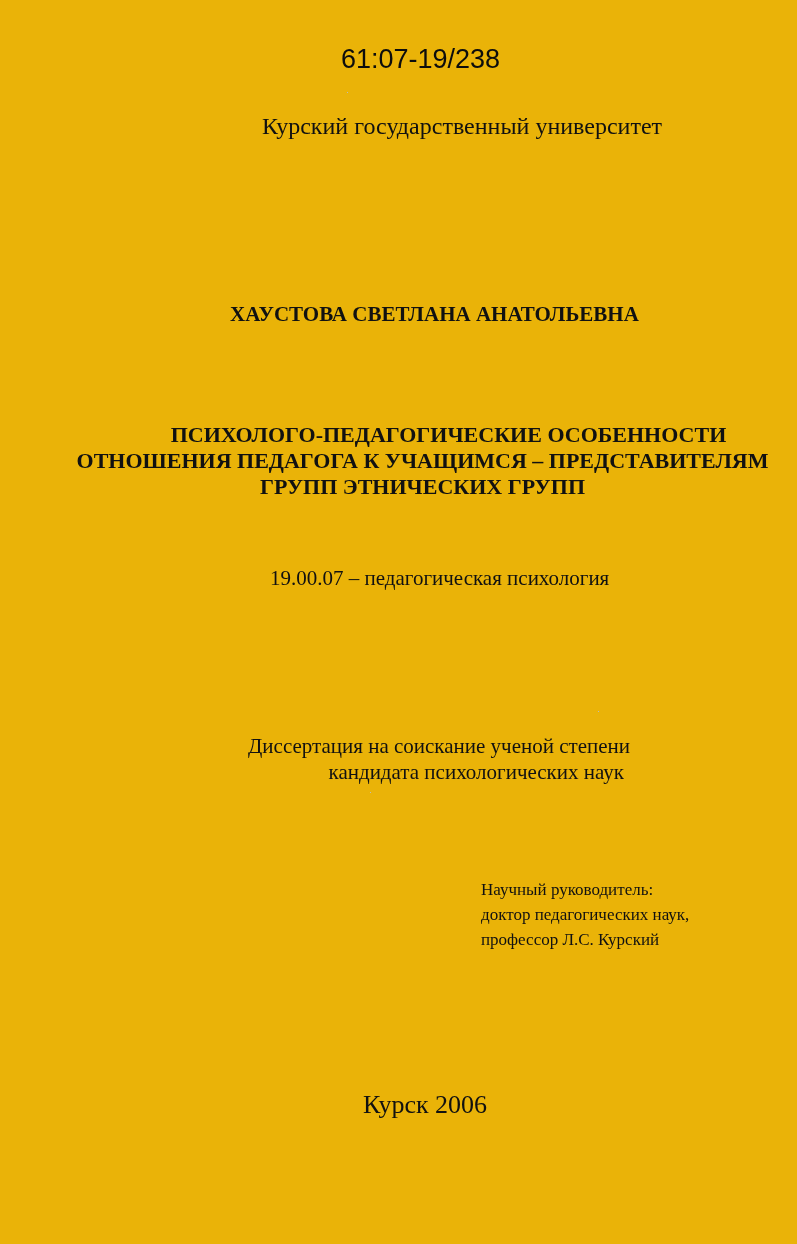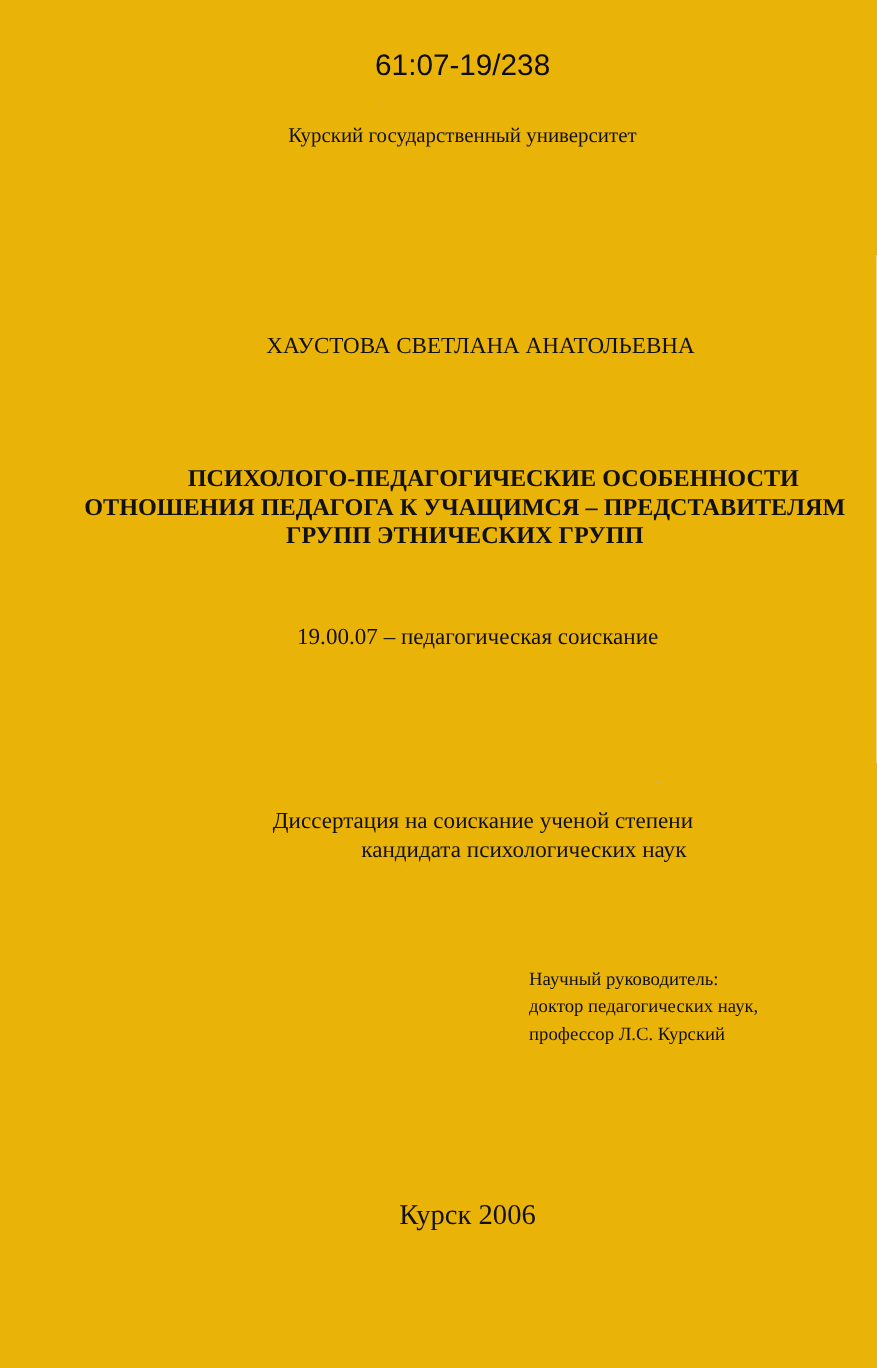--- a/index.html
+++ b/index.html
@@ -29,28 +29,27 @@
       font-family: "Liberation Sans", "DejaVu Sans", sans-serif;
       font-size: 27px;
       color: #0d0d0d;
       top: 44px;
       left: 341px;
       letter-spacing: 0px;
     }
     .university {
       top: 113px;
       left: 262px;
-      font-size: 19px;
+      font-size: 24px;
     }
     .author {
       top: 302px;
       left: 230px;
       font-size: 21px;
-      font-weight: normal;
-      margin-left: 12px;
+      font-weight: bold;
     }
     .title {
       top: 422px;
       font-size: 22px;
       font-weight: bold;
       line-height: 26px;
       margin-left: 24px;
     }
     .title div {
       text-align: center;
@@ -97,21 +96,21 @@
   <div class="abs university">Курский государственный университет</div>
 
   <div class="abs author">ХАУСТОВА СВЕТЛАНА АНАТОЛЬЕВНА</div>
 
   <div class="abs center title">
     <div class="l1">ПСИХОЛОГО-ПЕДАГОГИЧЕСКИЕ ОСОБЕННОСТИ</div>
     <div class="l2">ОТНОШЕНИЯ ПЕДАГОГА К УЧАЩИМСЯ – ПРЕДСТАВИТЕЛЯМ</div>
     <div class="l3">ГРУПП ЭТНИЧЕСКИХ ГРУПП</div>
   </div>
 
-  <div class="abs specialty">19.00.07 – педагогическая соискание</div>
+  <div class="abs specialty">19.00.07 – педагогическая психология</div>
 
   <div class="abs degree">
     <div>Диссертация на соискание ученой степени</div>
     <div>кандидата психологических наук</div>
   </div>
 
   <div class="abs supervisor">
     <div>Научный руководитель:</div>
     <div>доктор педагогических наук,</div>
     <div>профессор Л.С. Курский</div>

